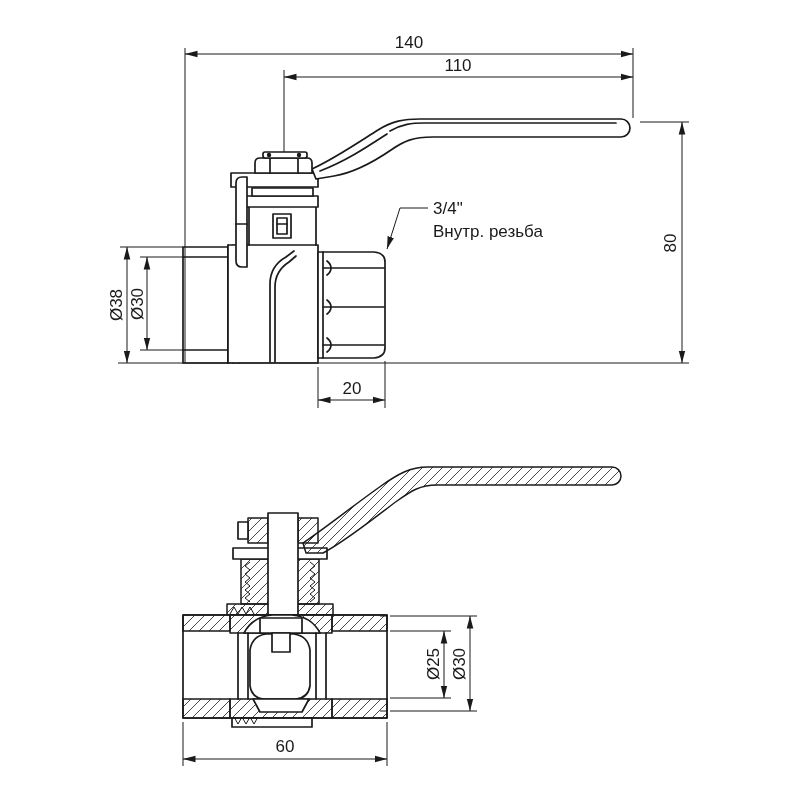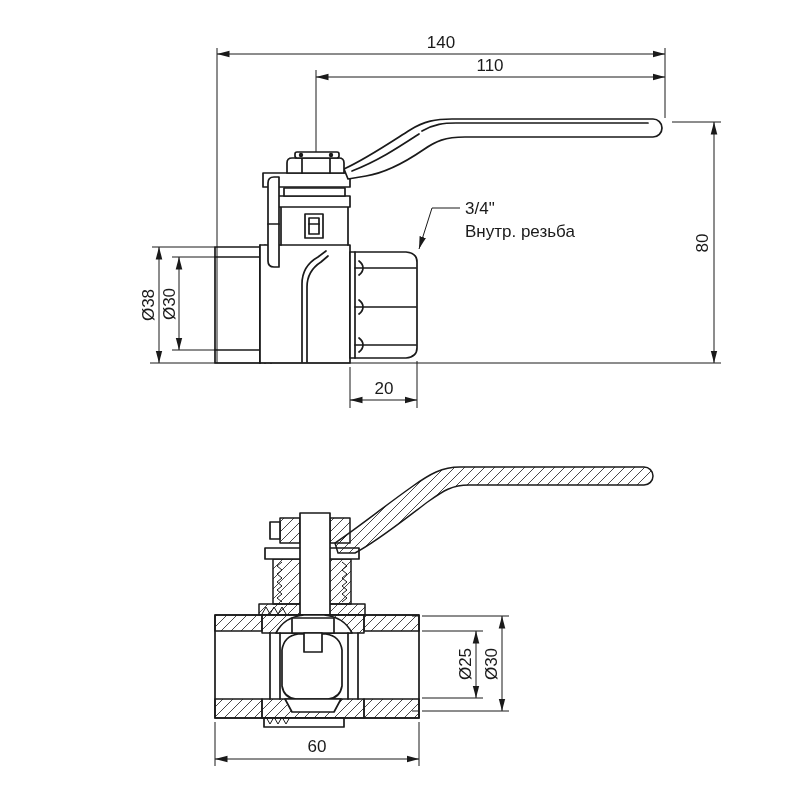--- a/index.html
+++ b/index.html
@@ -1,16 +1,16 @@
 <!DOCTYPE html>
 <html><head>
 <meta charset="utf-8">
 <style>
   html,body{margin:0;padding:0;background:#ffffff;}
-  #stage{position:relative;width:728px;height:800px;background:#ffffff;overflow:hidden;padding-left:32px;}
+  #stage{position:relative;width:728px;height:800px;background:#ffffff;overflow:hidden;}
   svg{display:block;}
   .thick{stroke:#1a1a1a;stroke-width:1.7;fill:none;stroke-linecap:round;stroke-linejoin:round;}
   .wfill{stroke:#1a1a1a;stroke-width:1.7;fill:#ffffff;stroke-linejoin:round;}
   .hfill{stroke:#1a1a1a;stroke-width:1.5;fill:url(#hatch);stroke-linejoin:round;}
   .thin{stroke:#1a1a1a;stroke-width:1;fill:none;}
   .dim{stroke:#1a1a1a;stroke-width:1;fill:none;}
   text{font-family:"Liberation Sans","DejaVu Sans",sans-serif;font-size:17px;fill:#1a1a1a;}
 </style>
 </head>
 <body>

